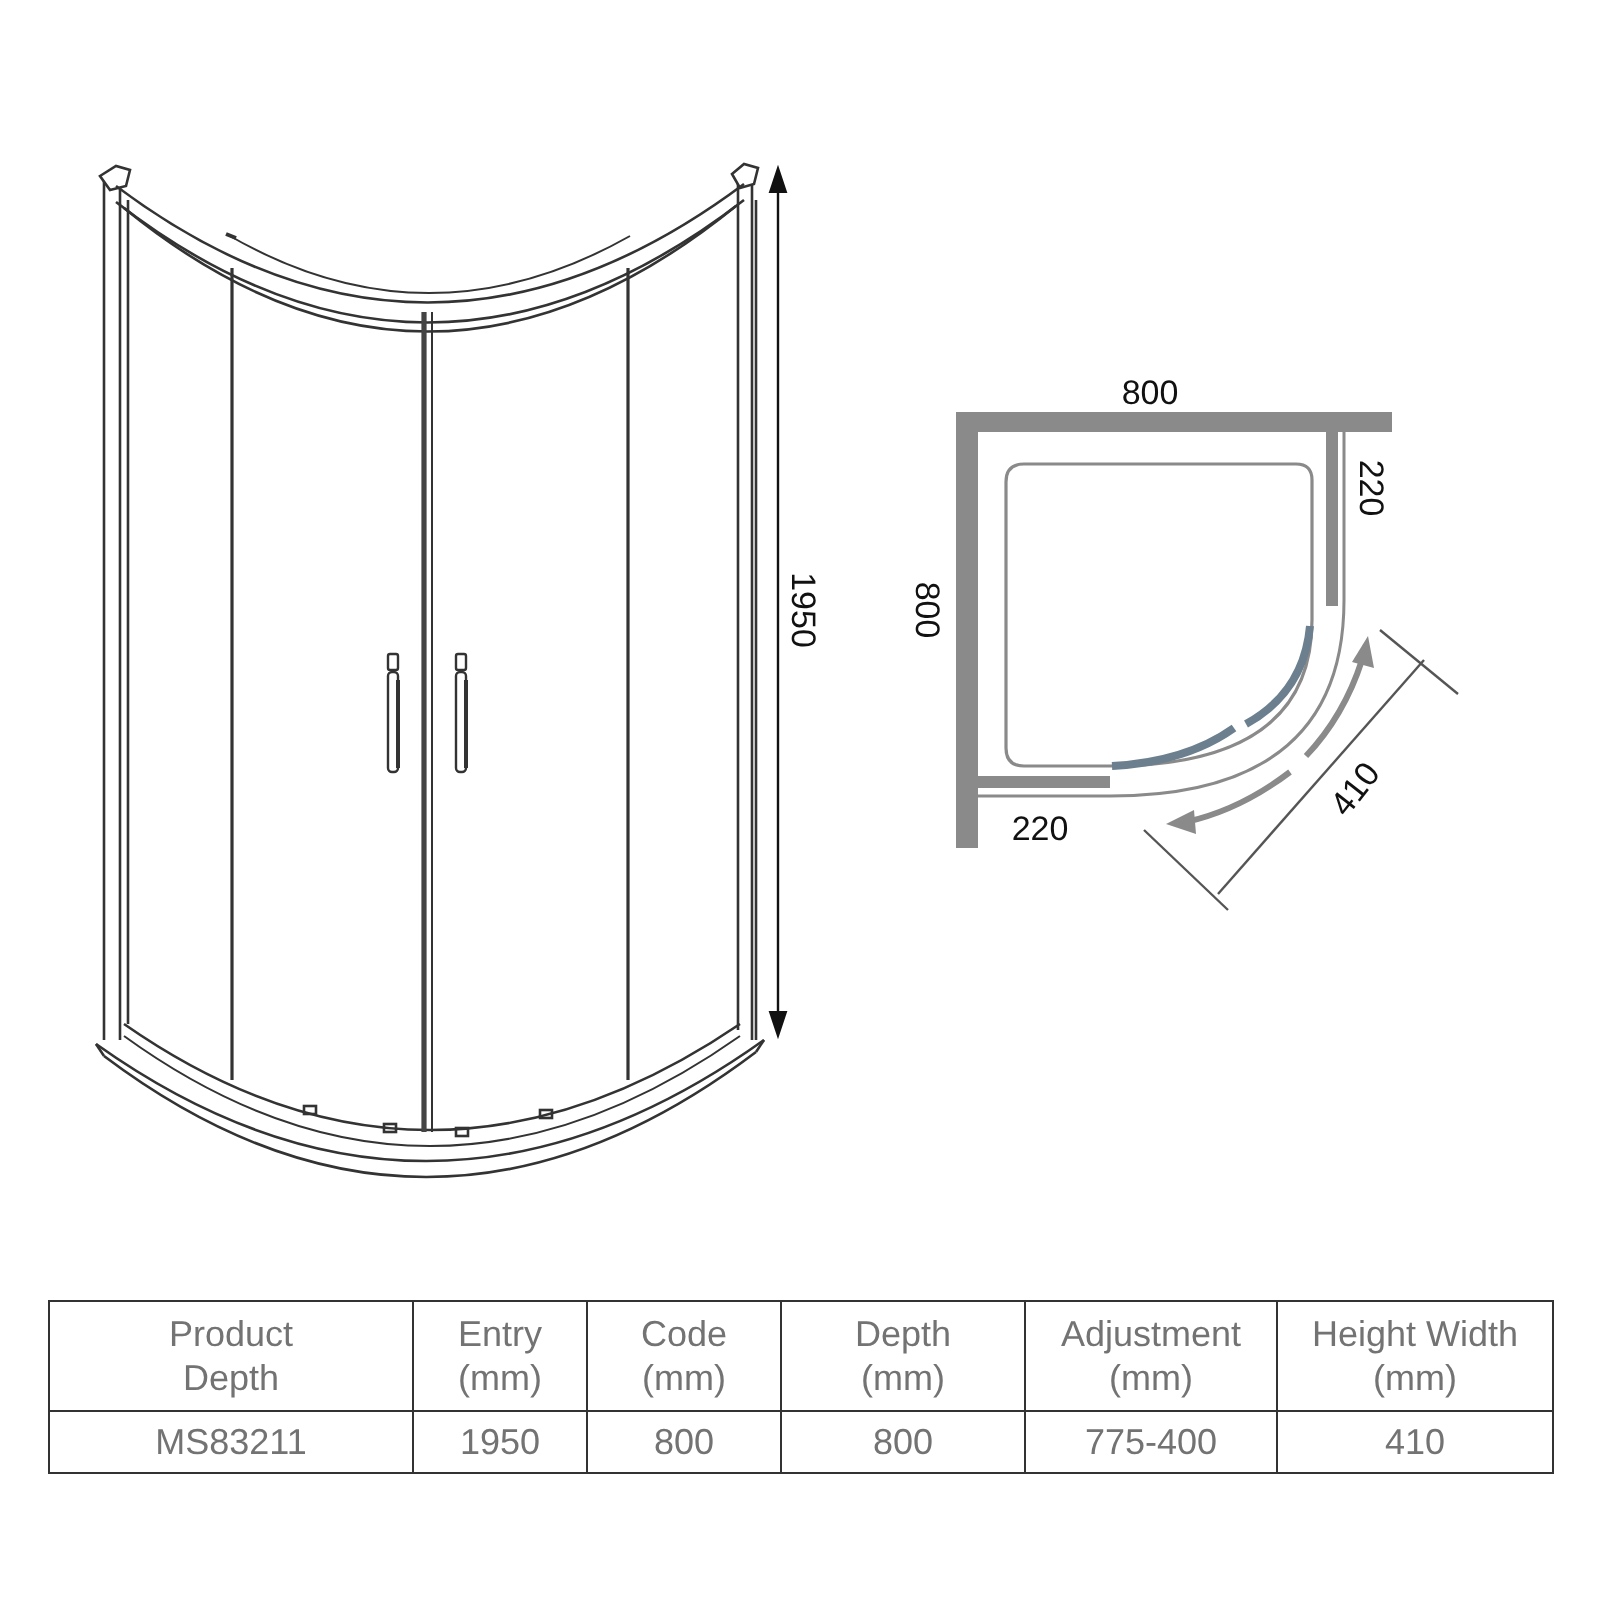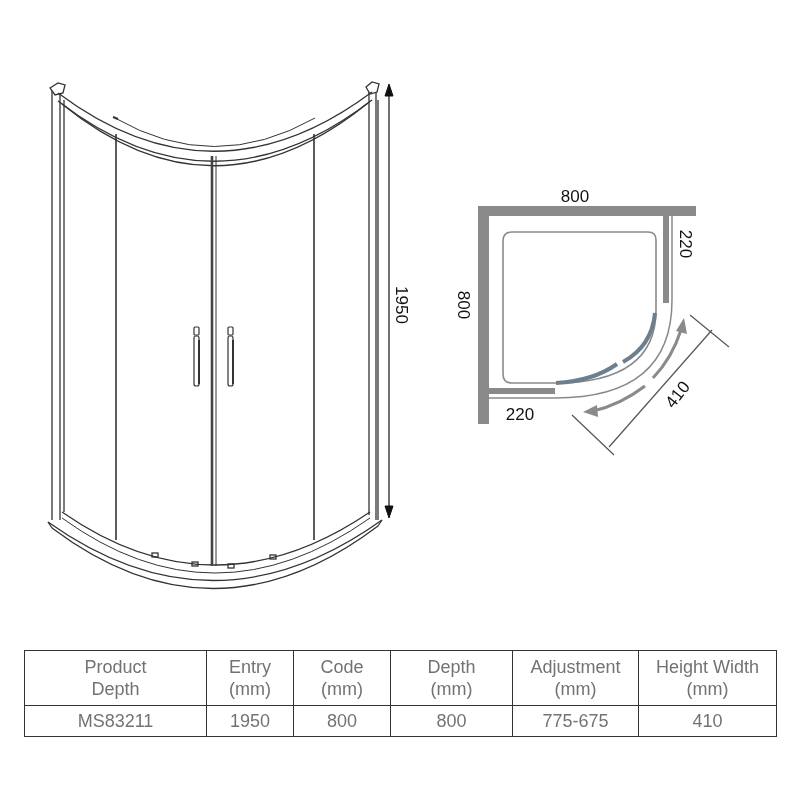--- a/index.html
+++ b/index.html
@@ -154,17 +154,17 @@
         <span class="hdr-line">(mm)</span>
       </th>
     </tr>
   </thead>
   <tbody>
     <tr>
       <td>MS83211</td>
       <td>1950</td>
       <td>800</td>
       <td>800</td>
-      <td>775-675</td>
+      <td>775-400</td>
       <td>410</td>
     </tr>
   </tbody>
 </table>
 
 </body></html>

